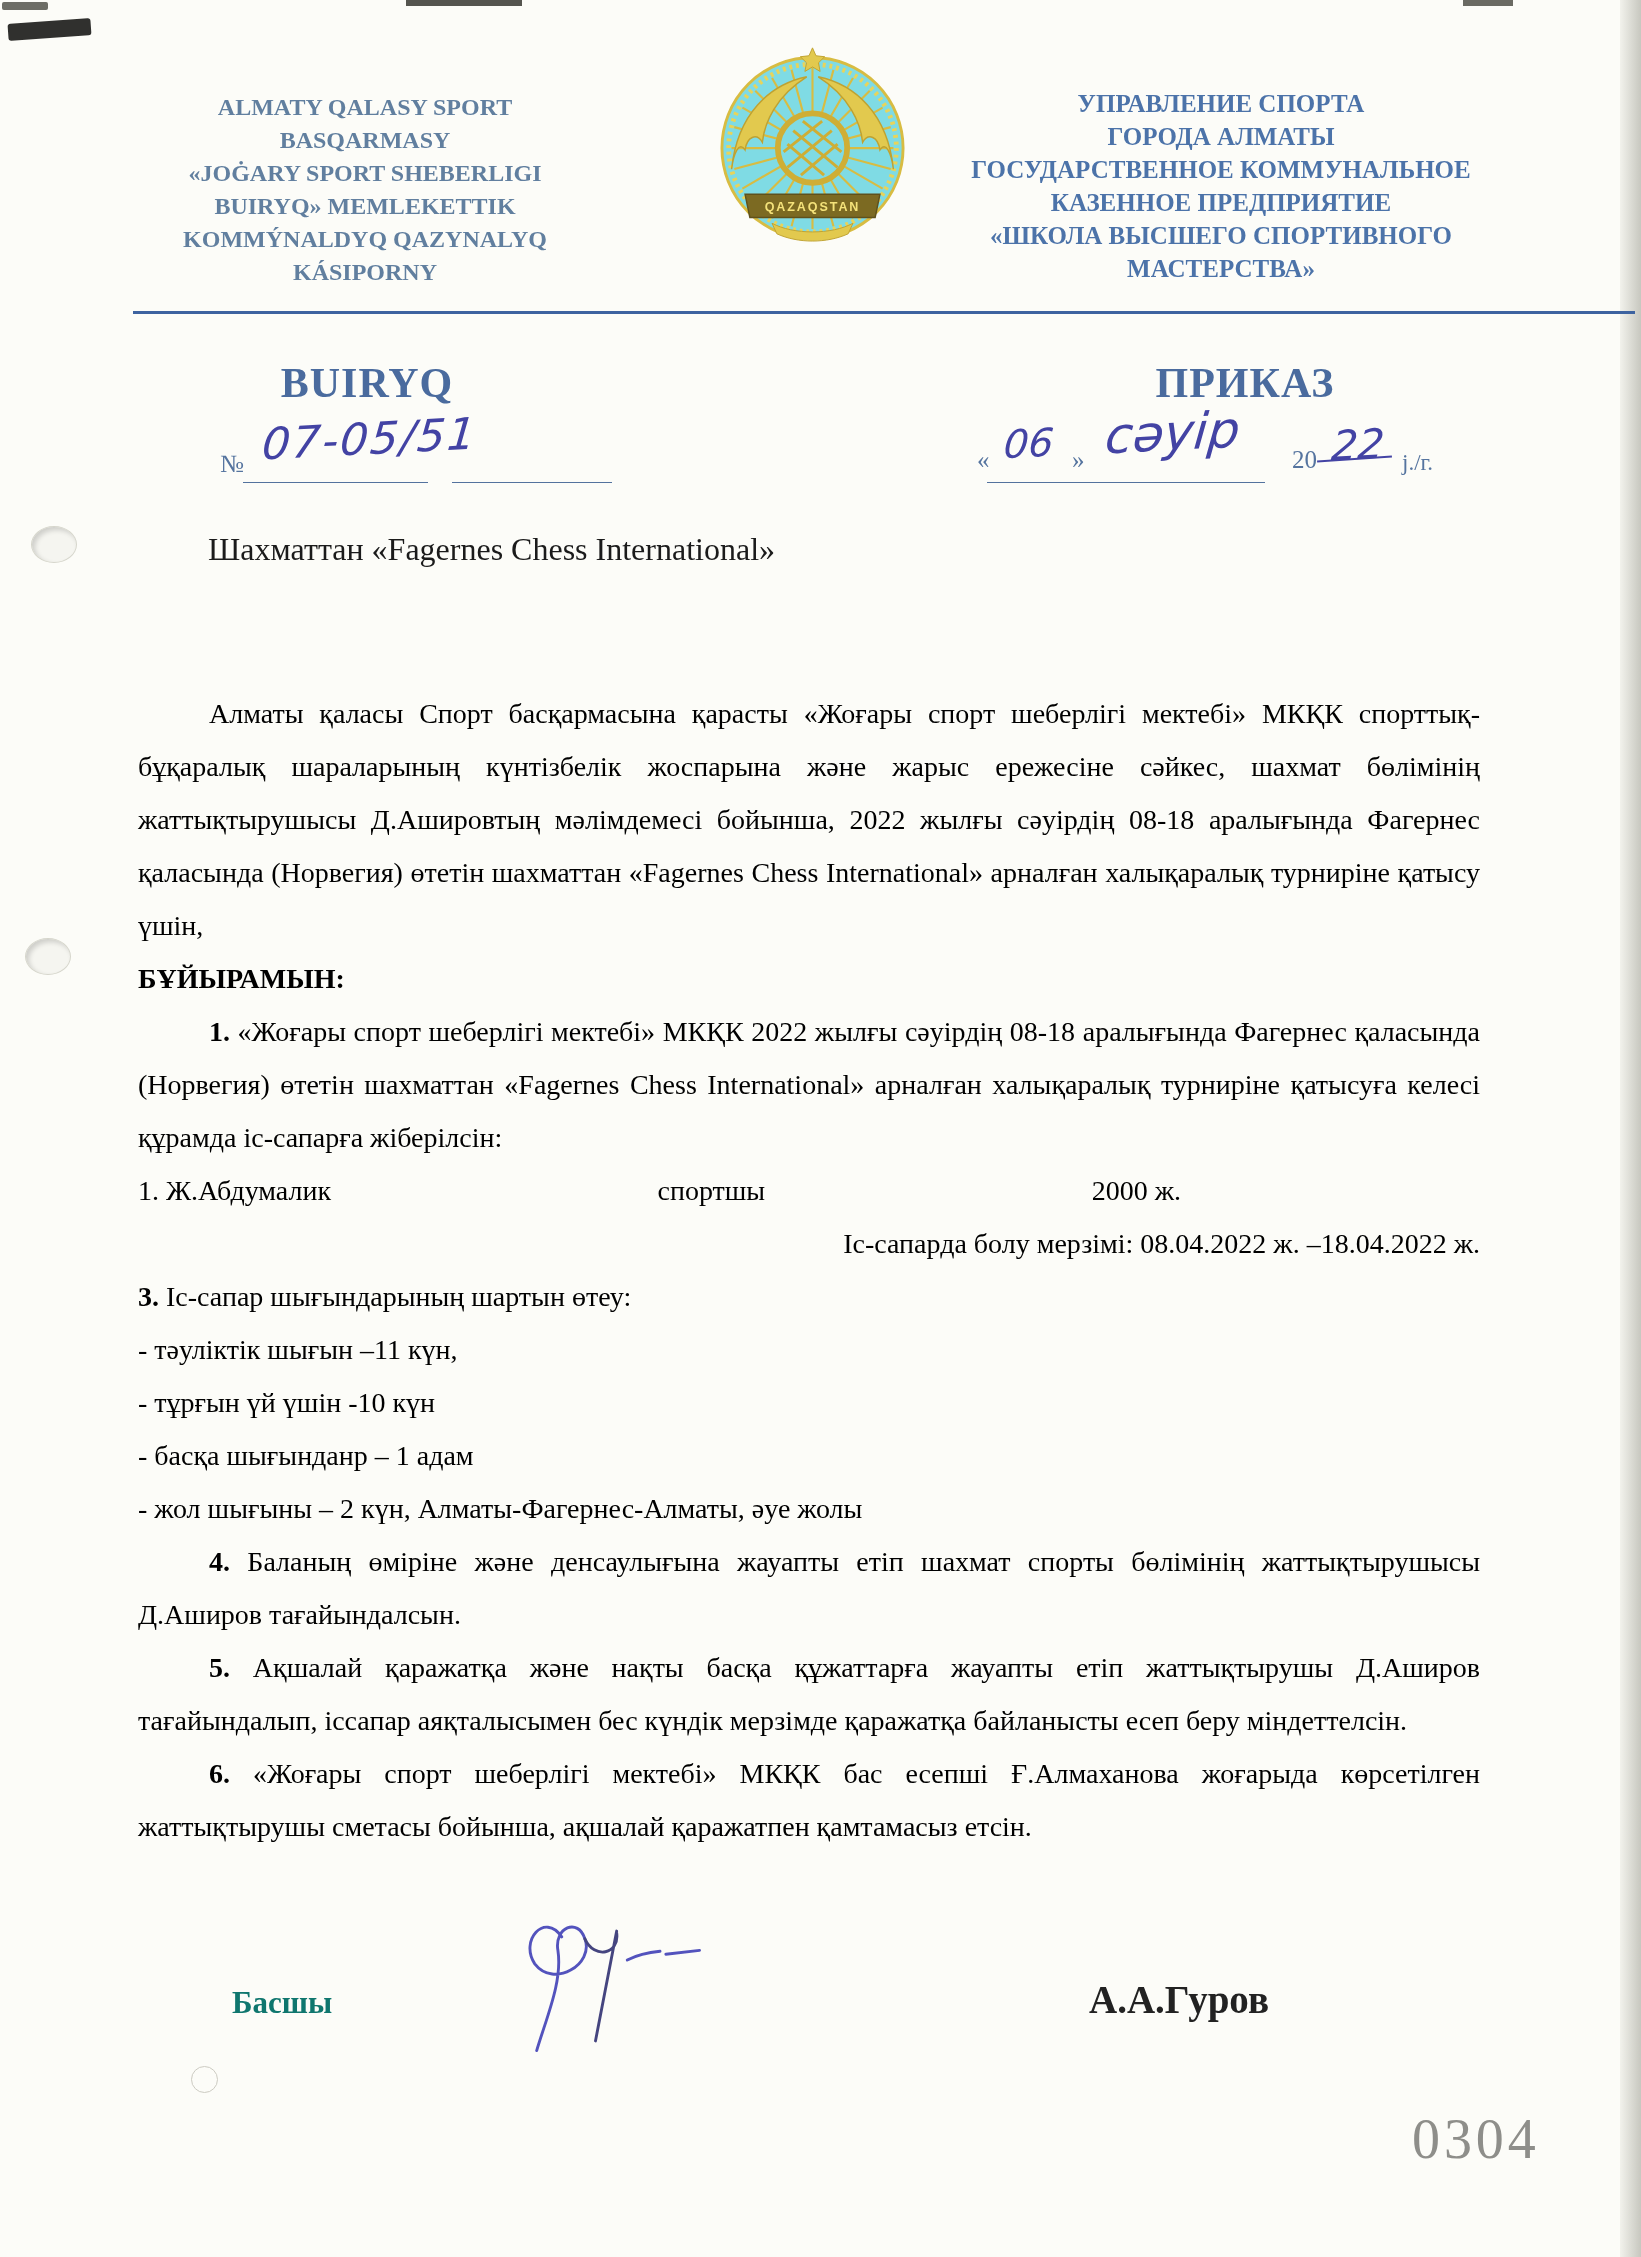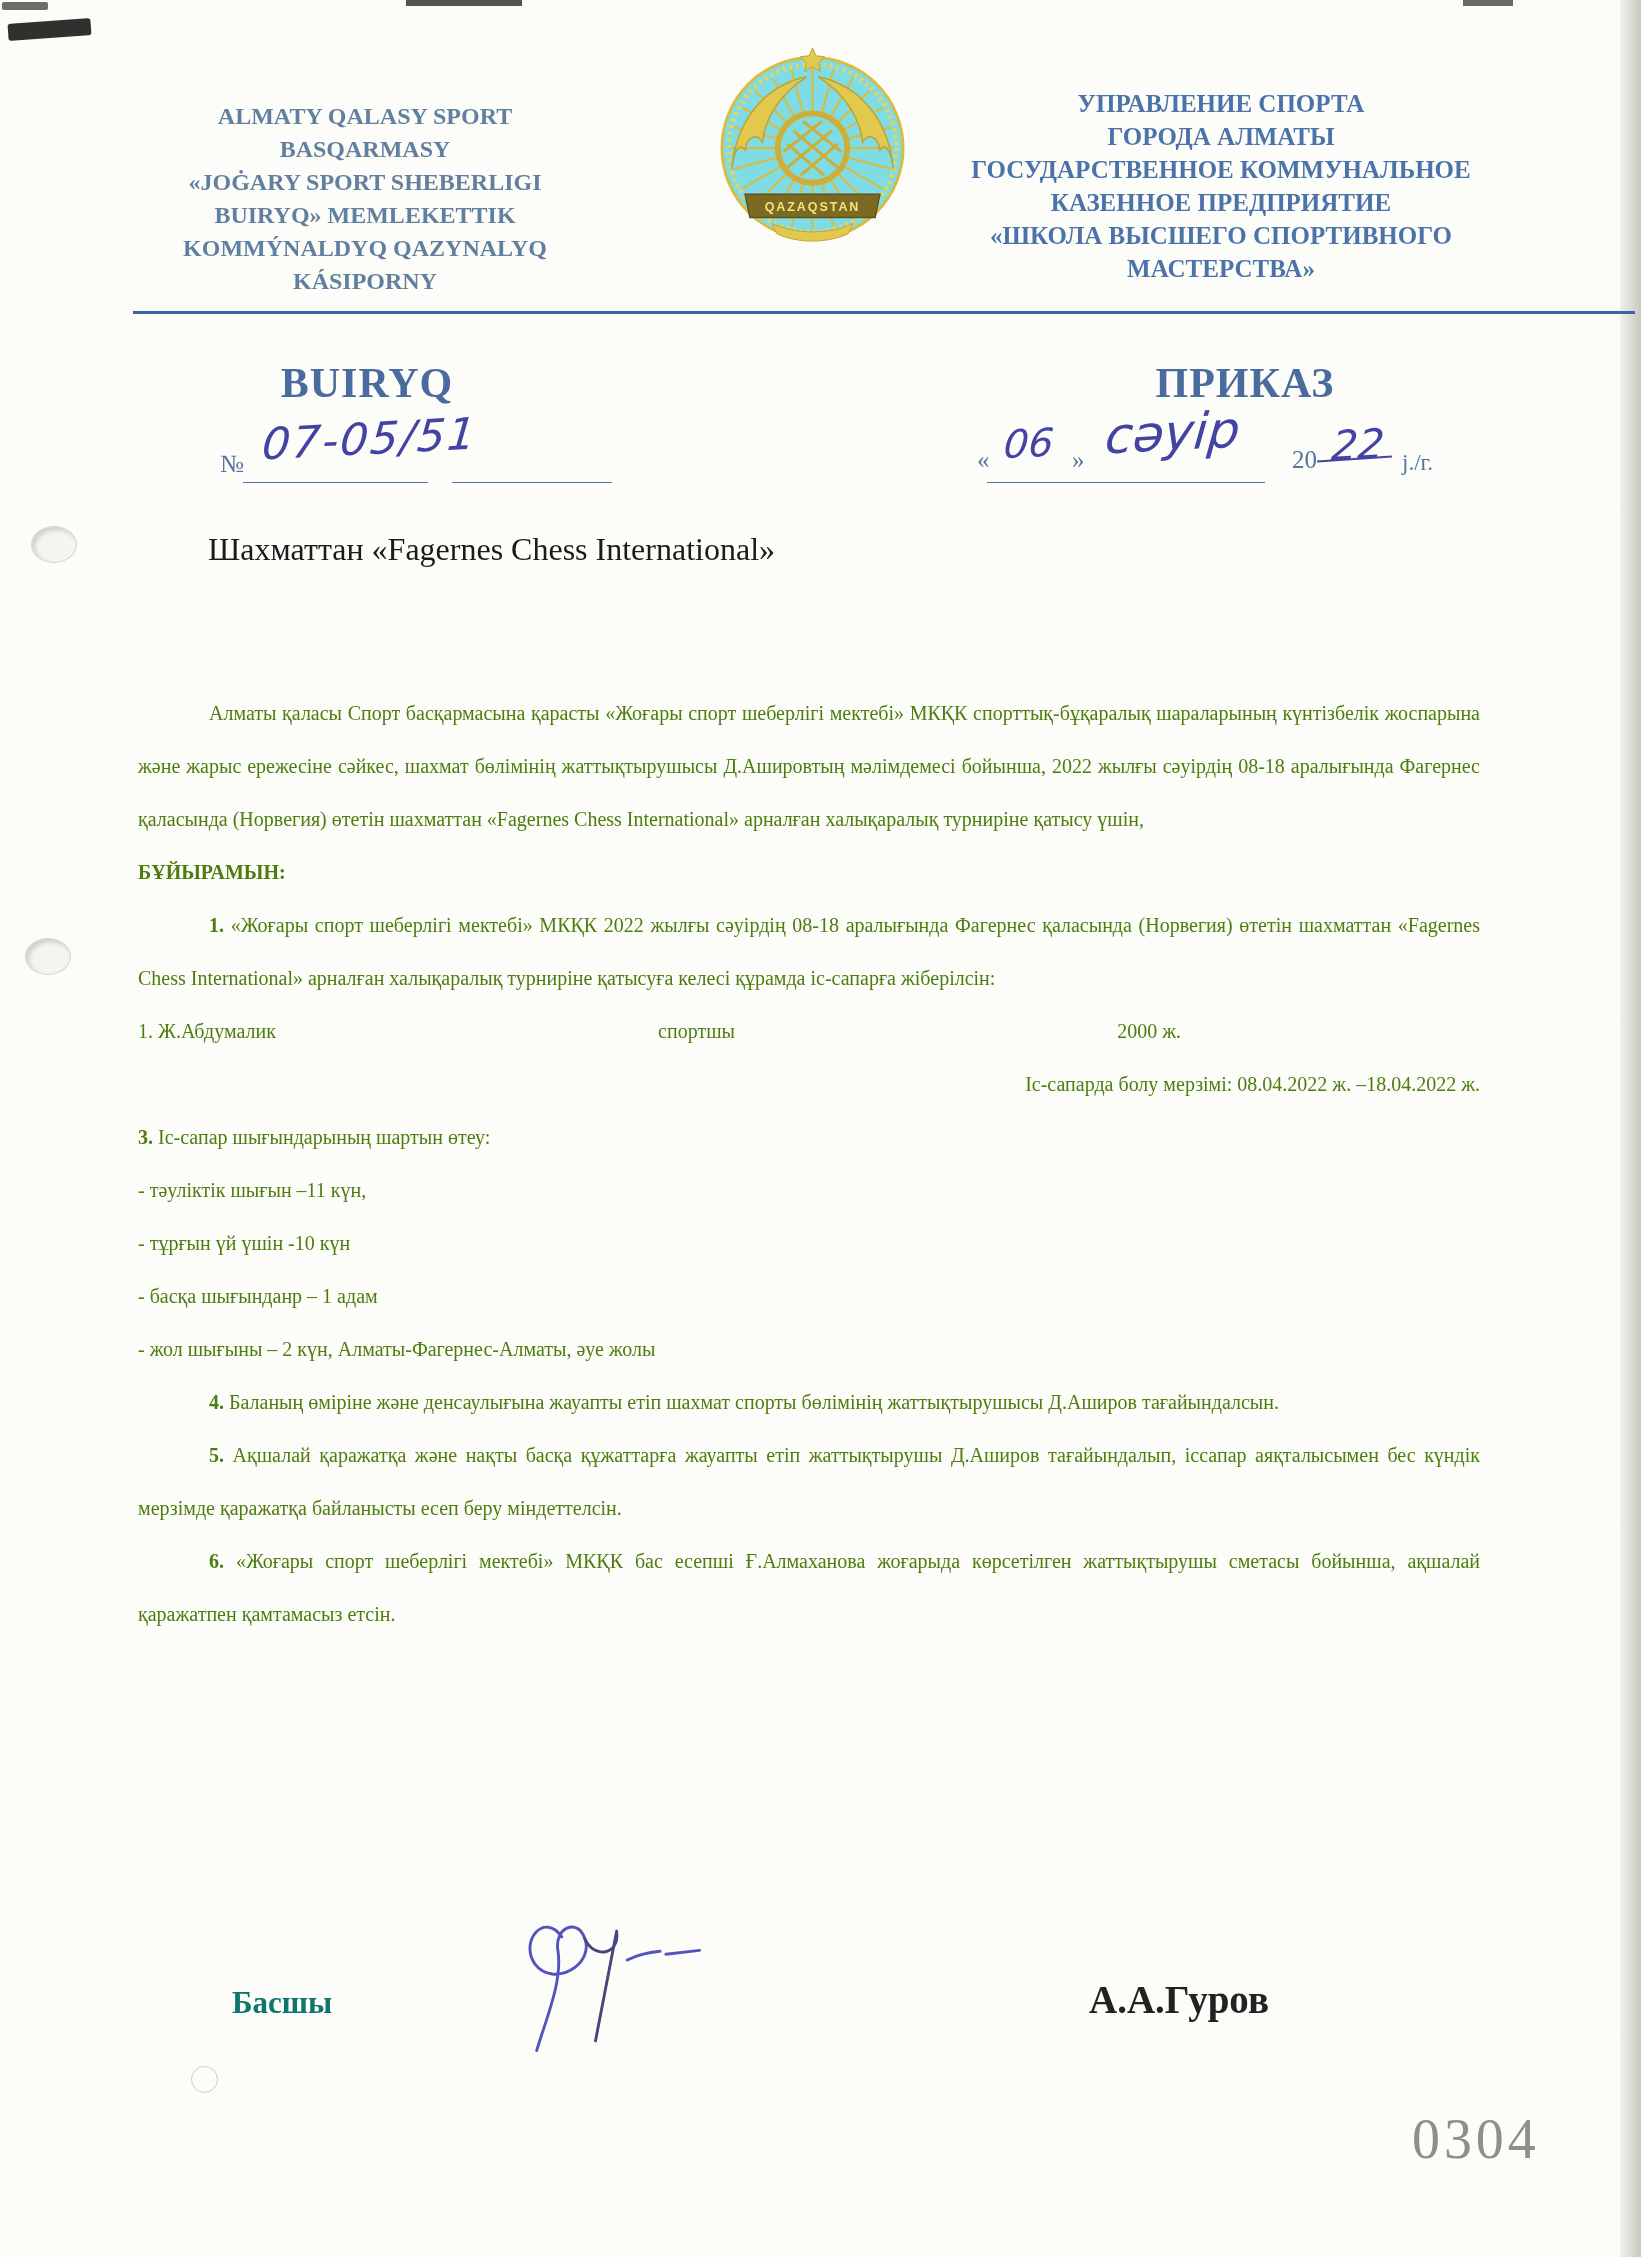--- a/index.html
+++ b/index.html
@@ -15,21 +15,21 @@
   .top-dash1{position:absolute;left:406px;top:0;width:116px;height:5.8px;background:#55554f;}
   .top-dash2{position:absolute;left:1463px;top:0;width:50px;height:5.8px;background:#6a6a63;}
   .hole{position:absolute;border-radius:50%;background:#f5f5f0;border:1px solid #d6d6cc;
         box-shadow:inset 2.9px 2.9px 5.8px rgba(0,0,0,.16);}
   .hole1{left:31px;top:526px;width:44px;height:35px;}
   .hole2{left:25px;top:938px;width:44px;height:35px;}
   .dot-mark{position:absolute;left:191px;top:2066px;width:25px;height:25px;border:1.9px solid #cccbc2;
         border-radius:50%;}
   
   .org{position:absolute;text-align:center;font-weight:bold;}
-  .org-left{left:143px;top:100px;width:444px;color:#617f9f;font-size:24px;line-height:33px;}
+  .org-left{left:143px;top:91px;width:444px;color:#617f9f;font-size:24px;line-height:33px;}
   .org-right{left:917px;top:87px;width:608px;color:#4c73a9;font-size:25px;line-height:33px;}
   .emblem{position:absolute;left:716px;top:44px;}
   .divider{position:absolute;left:133px;top:311px;width:1502px;height:2.9px;background:#3d63a0;}
   
   .order-title{position:absolute;font-size:42px;font-weight:bold;color:#4a6b9e;letter-spacing:1px;
         text-align:center;}
   .order-kz{left:164px;top:359px;width:406px;}
   .order-ru{left:994px;top:359px;width:502px;}
   .printed{position:absolute;color:#55749f;}
   .uline{position:absolute;height:0;border-bottom:1.9px solid #53729e;}
@@ -46,22 +46,22 @@
   .d-month{left:1106px;top:404px;font-size:50px;}
   .d-20{left:1292px;top:446px;font-size:25px;}
   .d-year{left:1332px;top:421px;font-size:41px;}
   .year-strike{position:absolute;left:1317px;top:458px;width:75px;height:0;
         border-bottom:2.9px solid #4343a4;transform:rotate(-4deg);}
   .d-suffix{left:1402px;top:450px;font-size:23px;}
   
   .subject{position:absolute;left:208px;top:526px;width:869px;font-size:32px;font-weight:normal;
         color:#1b1b1b;line-height:46px;}
   
-  .body-col{position:absolute;left:138px;top:687px;width:1342px;font-size:20px;
-        line-height:53px;text-align:justify;color:#4d7c0f;}
+  .body-col{position:absolute;left:138px;top:687px;width:1342px;font-size:28px;
+        line-height:53px;text-align:justify;color:#000000;}
   .body-col p{margin:0;}
   .indent{text-indent:71px;}
   .resolve{font-weight:bold;text-align:left;font-family:Liberation Serif, serif;}
   .athlete-row{display:flex;justify-content:space-between;margin-left:108px;width:1043px;
         text-align:left;}
   .dates-line{margin-left:114px;text-align:right;}
   .item3{margin-left:36px;text-align:left;}
   .expense{margin-left:87px;text-align:left;}
   
   .sig-label{position:absolute;left:232px;top:1985px;font-size:31px;font-weight:bold;color:#0f766e;}

